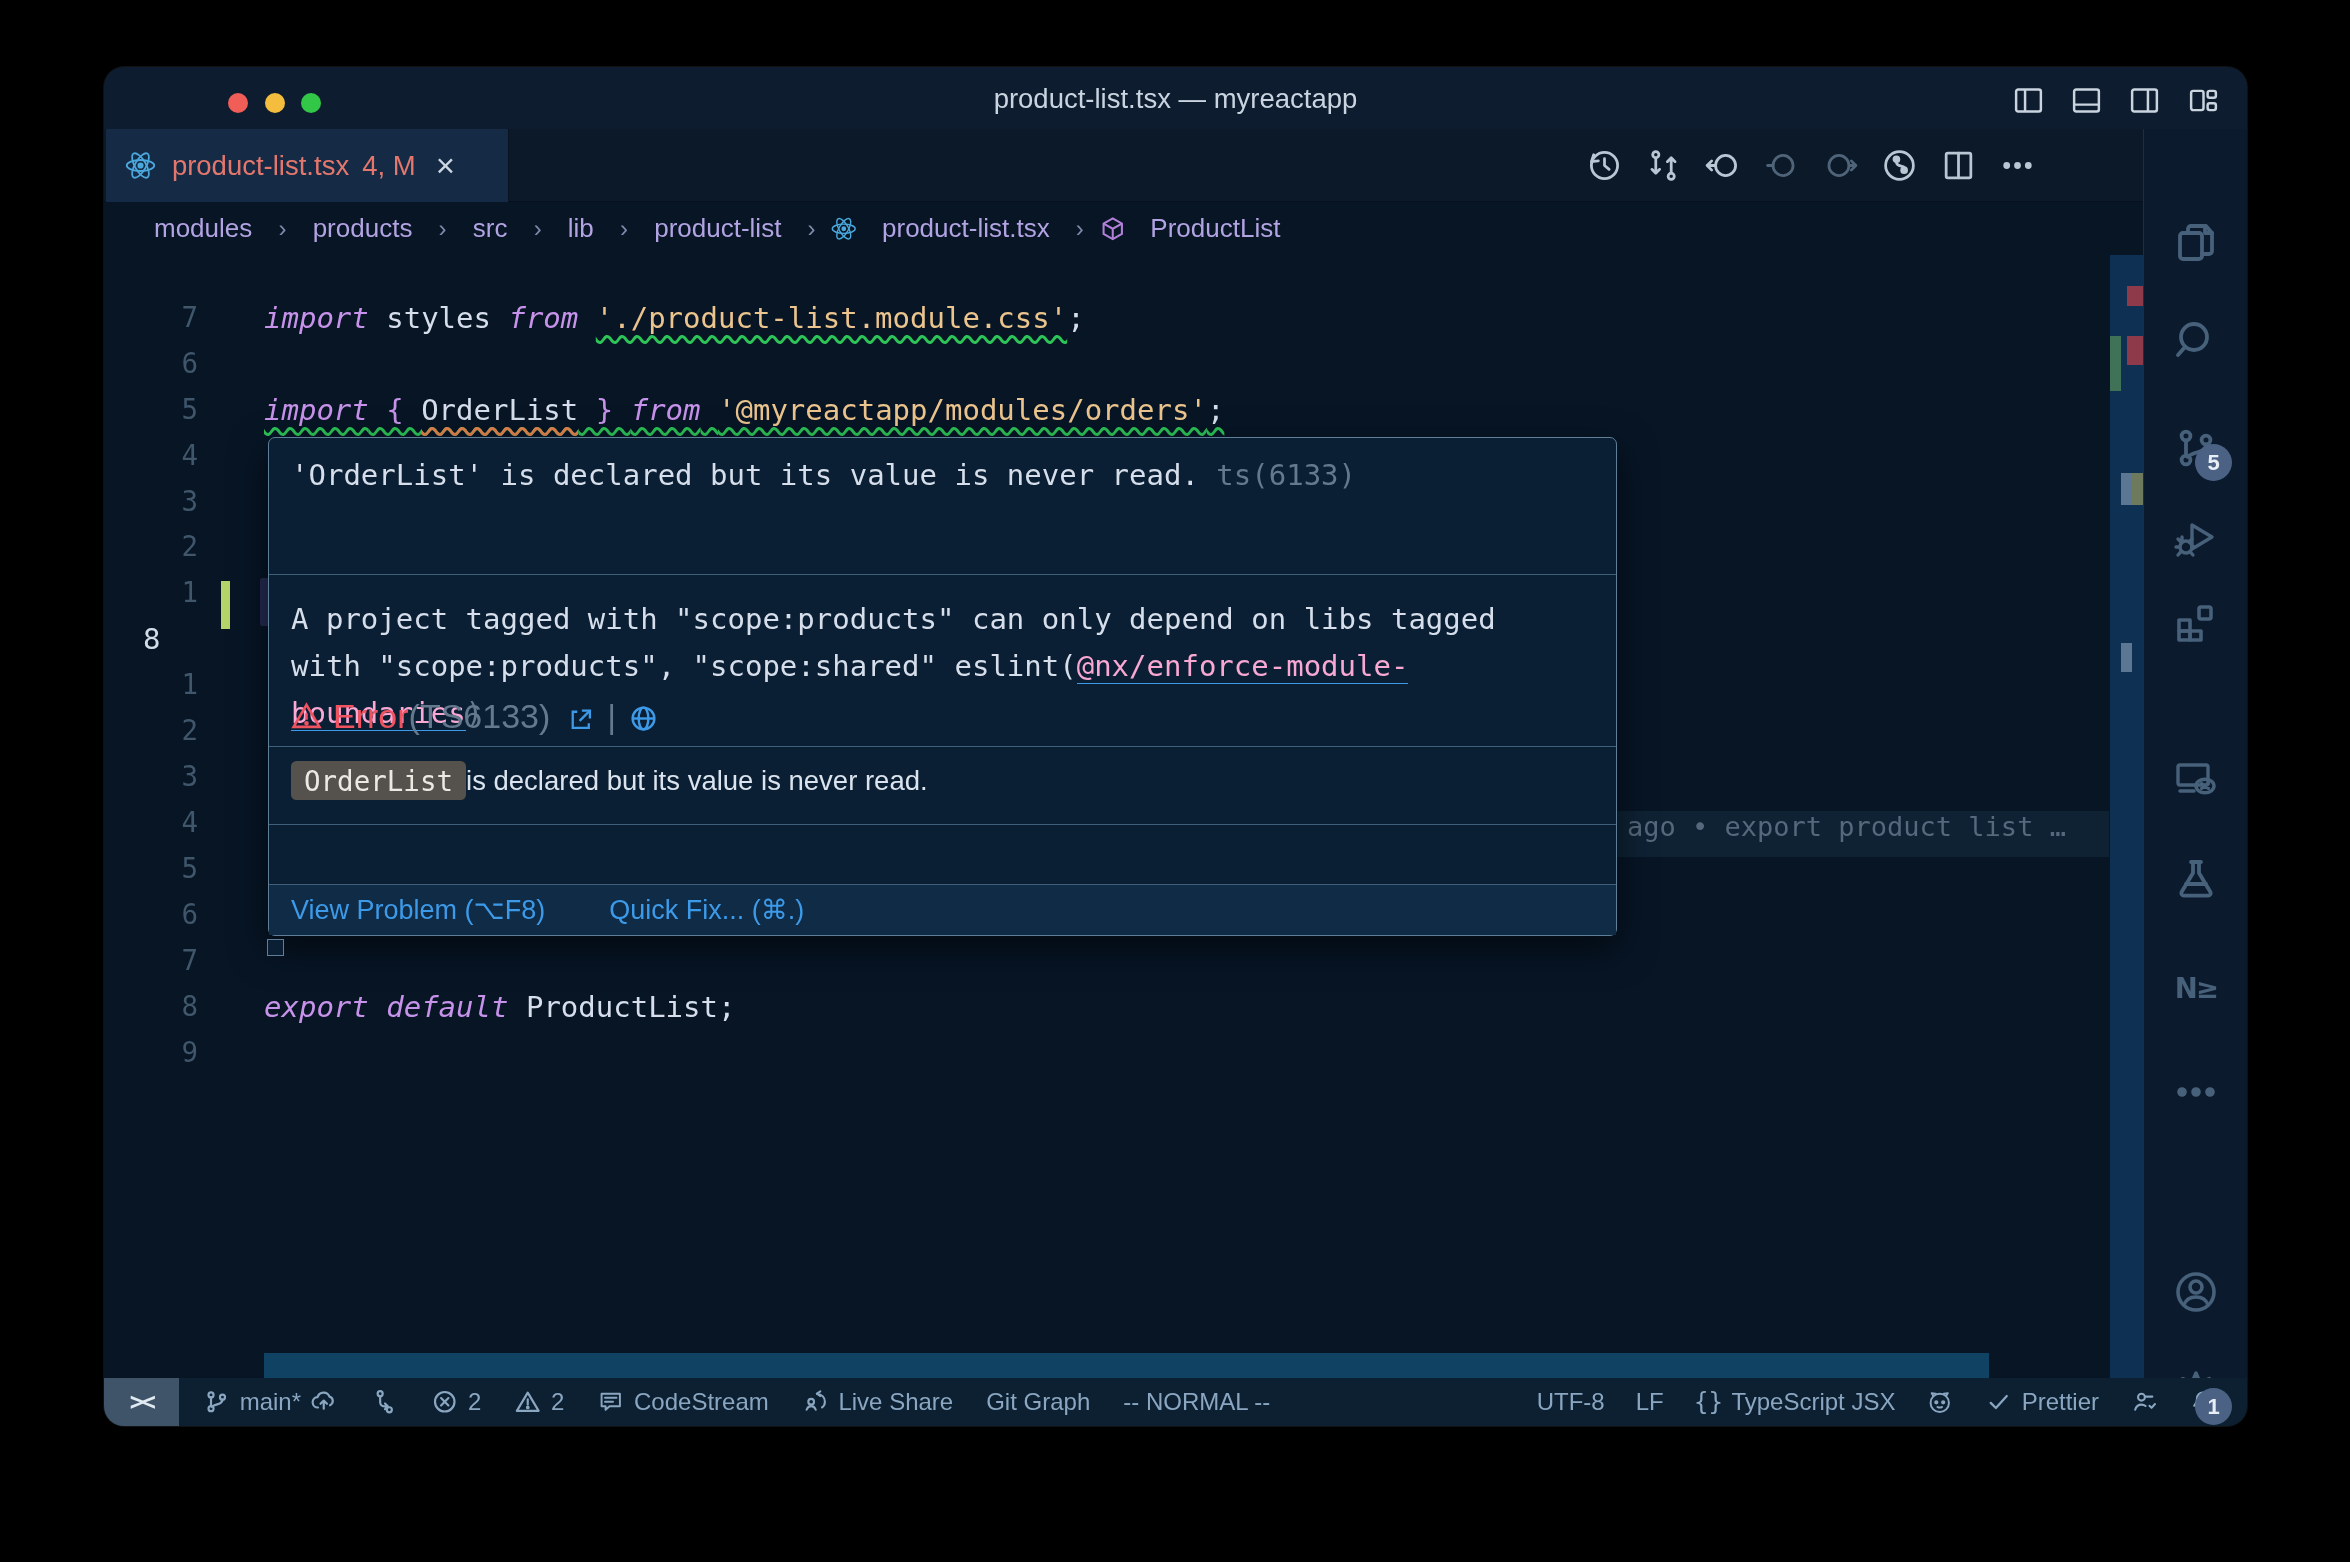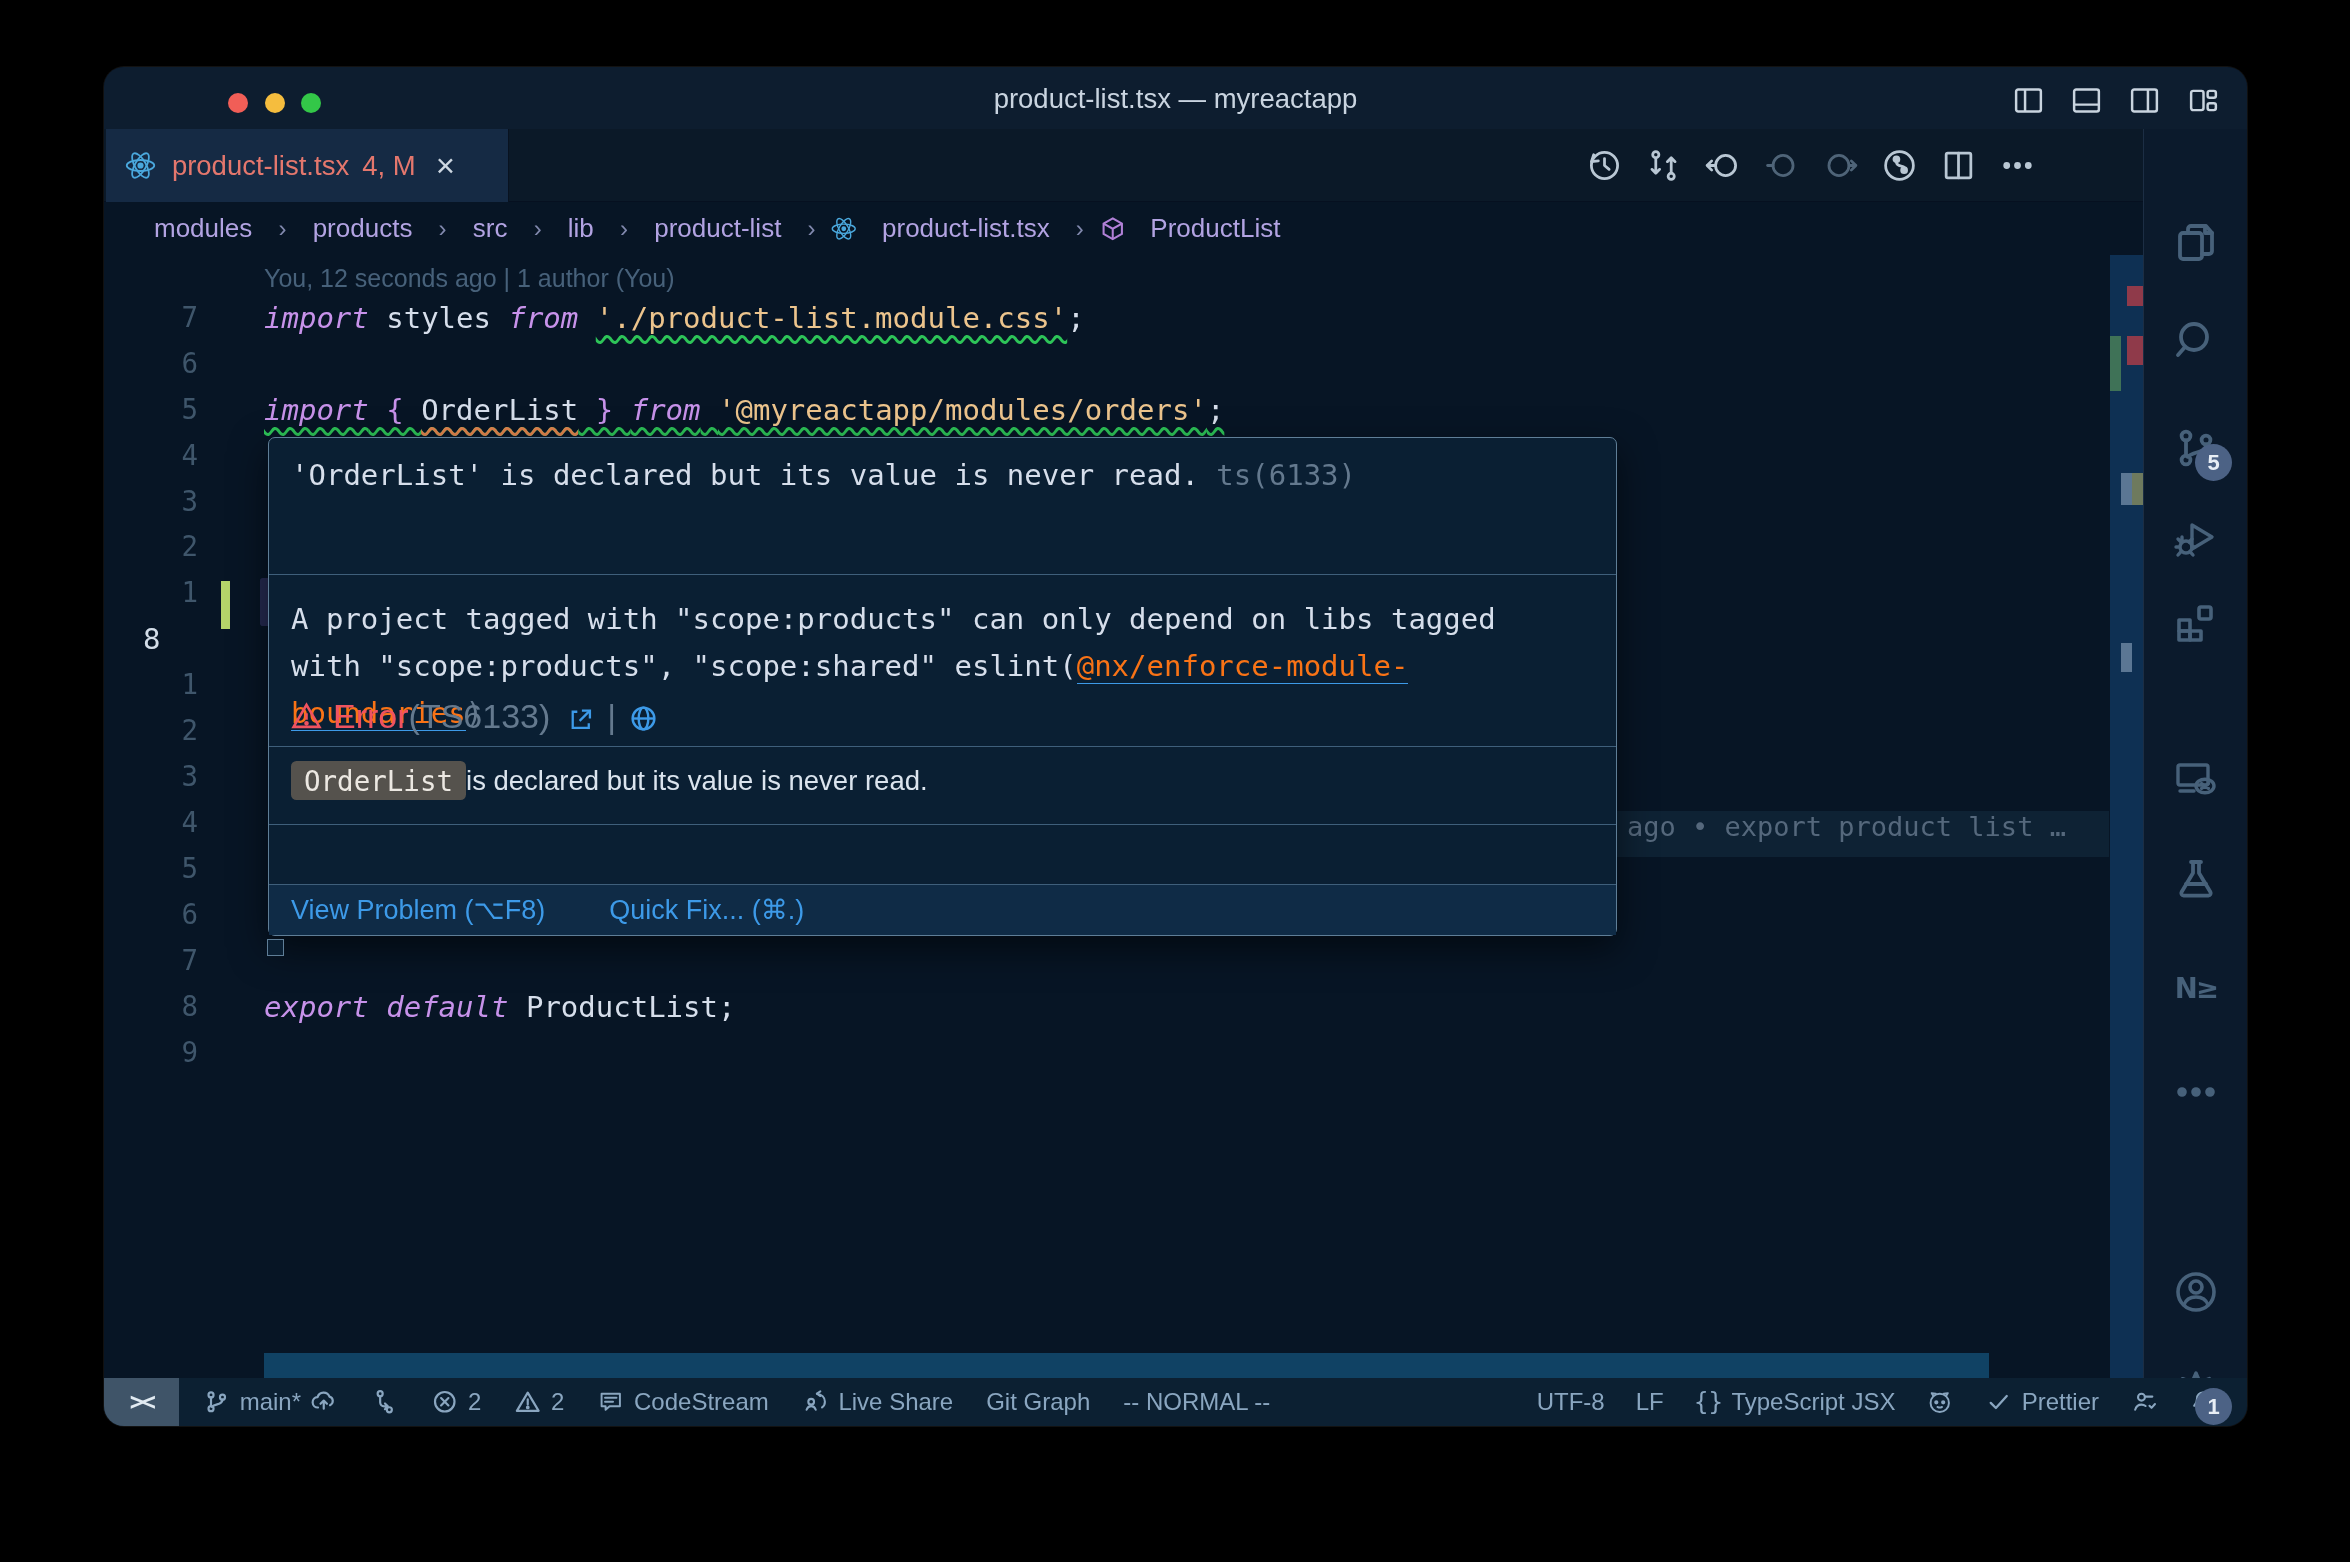--- a/index.html
+++ b/index.html
@@ -37,21 +37,21 @@
   .sq-orange{text-decoration:underline wavy #e5854f 2.8px;text-underline-offset:7.3px;text-decoration-skip-ink:none;}
   #sel-highlight{position:absolute;left:156px;top:323px;width:1006px;height:48px;background:rgba(118,100,200,.28);border-radius:2.8px;}
   #gutter-mod{position:absolute;left:117px;top:326px;width:9.2px;height:48px;background:#b5d56a;}
   #curline-band{position:absolute;left:1513px;top:556px;width:492px;height:46px;background:#0e2234;}
   #inline-blame{position:absolute;left:1523px;top:556px;height:46px;line-height:46px;color:#55687c;font:27px "DejaVu Sans Mono",monospace;white-space:pre;}
   
   #hover{position:absolute;left:164px;top:370px;width:1349px;height:499px;background:#0a1f33;border:1.8px solid #5f7e97;border-radius:7px;z-index:6;box-shadow:0 13px 37px rgba(0,0,0,.55);}
   .hv-sec{position:absolute;left:0;width:100%;}
   .hv-mono{font:29px "DejaVu Sans Mono",monospace;color:#d6deeb;white-space:pre-wrap;}
   .hv-dim{color:#64798e;}
-  .hv-link{color:#f97316;border-bottom:1.8px solid #3d9ae8;cursor:pointer;}
+  .hv-link{color:#f9a8d4;border-bottom:1.8px solid #3d9ae8;cursor:pointer;}
   .hv-div{position:absolute;left:0;width:100%;height:0;border-top:1.8px solid #3f5f7b;}
   #hv-sev-row{position:absolute;left:22px;top:259px;display:flex;align-items:center;font-size:34px;}
   #hv-chip-row{position:absolute;left:22px;top:323px;display:flex;align-items:center;font-size:27.5px;color:#dbe4ee;}
   #hv-chip{background:#55524d;color:#ece8e2;border-radius:5.5px;padding:3.7px 13px;font:27.5px "DejaVu Sans Mono",monospace;}
   #hv-module{position:absolute;left:22px;top:399px;}
   #hv-actions{position:absolute;left:0;top:446px;width:100%;height:51px;background:#0f2b46;border-top:1.8px solid #3f5f7b;display:flex;align-items:center;gap:64px;padding-left:22px;font-size:27px;}
   .hv-action{color:#3d9ae8;cursor:pointer;}
   #resize-grip{position:absolute;left:163px;top:872px;width:16.5px;height:16.5px;border:1.8px solid #5f7e97;background:#0a1f33;z-index:6;}
   
   #vtrack{position:absolute;left:2006px;top:188px;width:33px;height:1123px;background:#0e3053;}
@@ -194,21 +194,20 @@
         <div class="ln" style="top: 551px;">4</div>
         <div class="ln" style="top: 597px;">5</div>
         <div class="ln" style="top: 643px;">6</div>
         <div class="ln" style="top: 689px;">7</div>
         <div class="ln" style="top: 735px;">8</div>
         <div class="ln" style="top: 781px;">9</div>
       </div>
     <div id="sel-highlight"></div>
     <div id="gutter-mod"></div>
 
-    <div class="blame" style="top:0">You, 12 seconds ago | 1 author (You)</div>
 
     <div class="codeline" style="top:46px"><span class="kw">import</span><span> styles </span><span class="kw">from</span><span> </span><span class="str sq-green">'./product-list.module.css'</span><span>;</span></div>
 
     <div class="codeline" style="top:138px"><span class="sq-green"><span class="kw">import</span><span class="brace"> { </span><span class="sq-orange">OrderList</span><span class="brace"> } </span><span class="kw">from</span><span> </span><span class="str">'@myreactapp/modules/orders'</span><span>;</span></span></div>
 
     <div id="curline-band"></div>
     <div id="inline-blame">ago • export product list …</div>
 
     <div class="codeline" style="top:735px"><span class="kw">export</span><span> </span><span class="kw">default</span><span> </span><span>ProductList;</span></div>
   </div>

